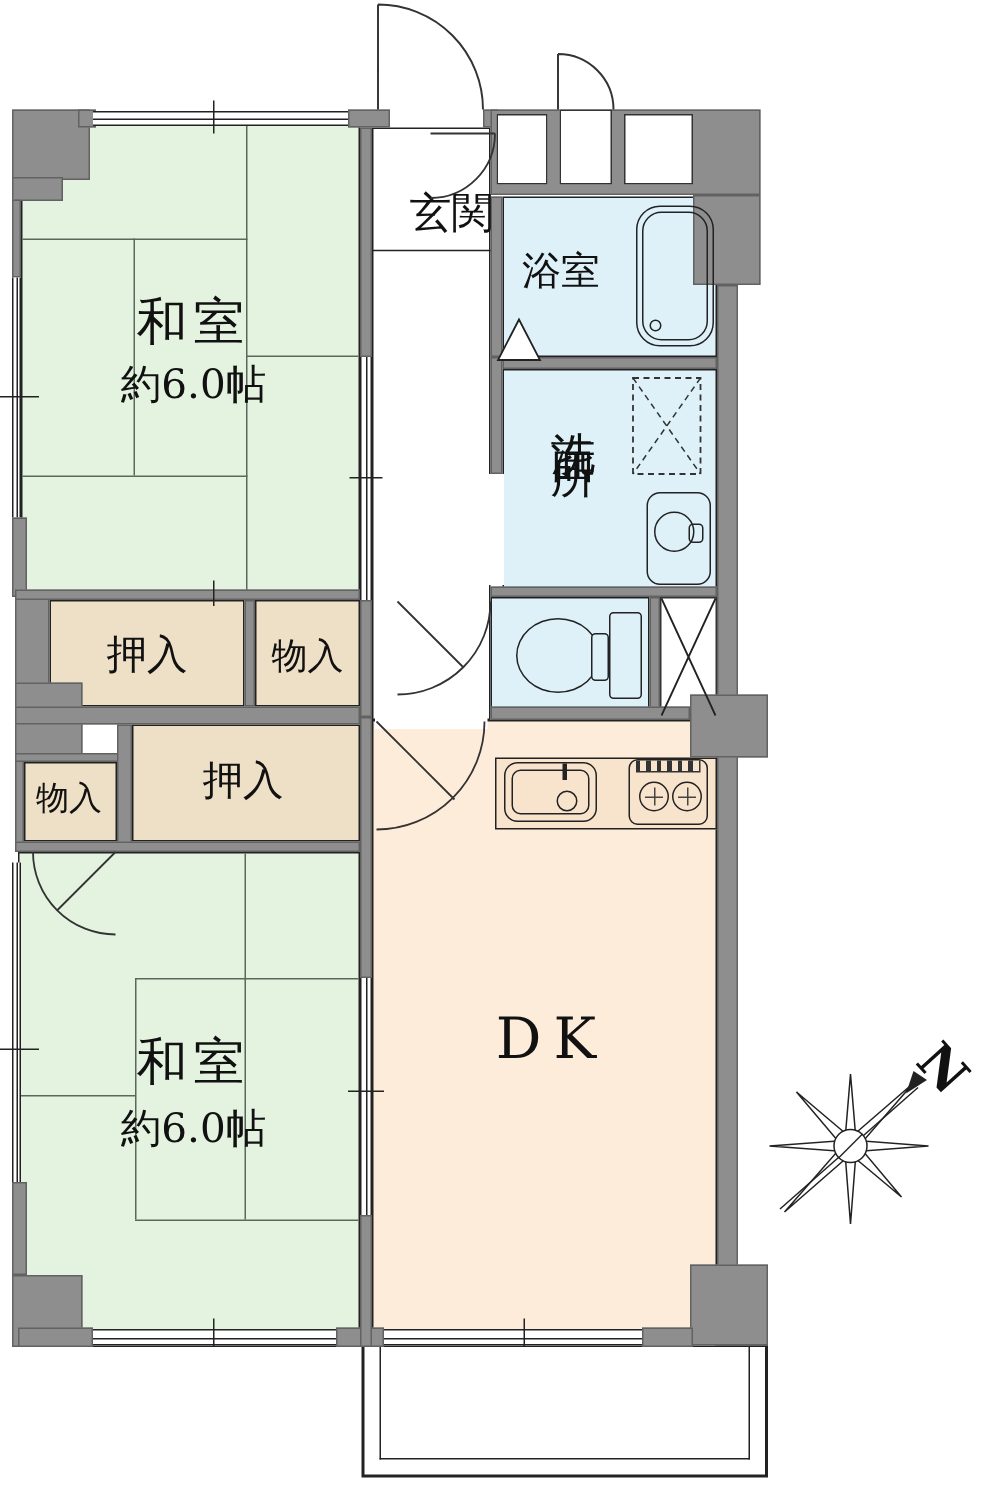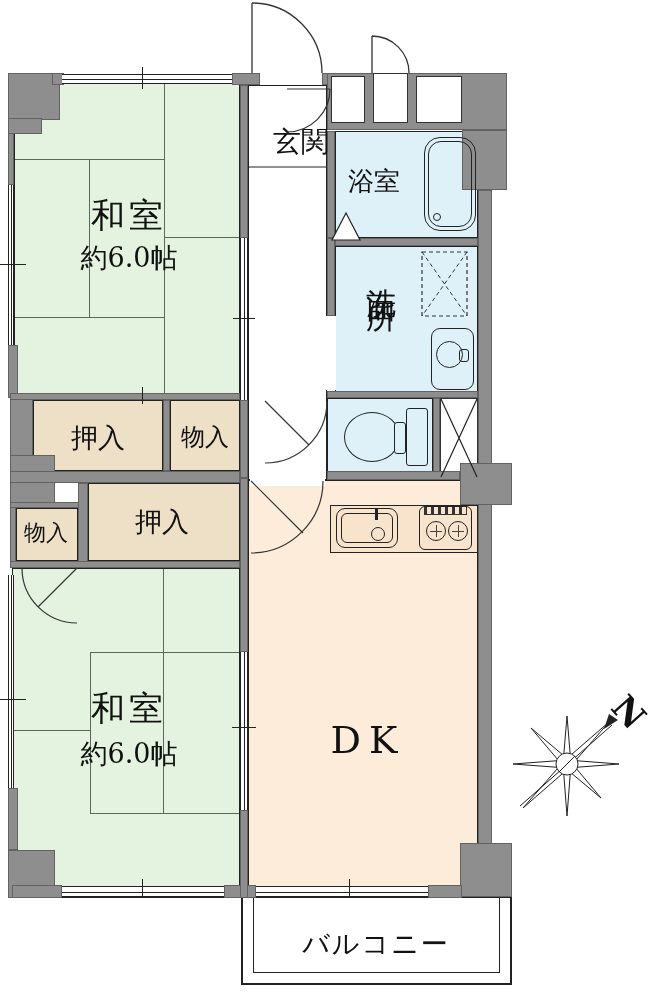--- a/index.html
+++ b/index.html
@@ -155,22 +155,21 @@
   <div class="lbl" style="left:129px;top:257px;font-size:27px;">約6.0帖</div>
   <div class="lbl" style="left:129px;top:708px;font-size:34px;letter-spacing:4px;">和室</div>
   <div class="lbl" style="left:129px;top:753px;font-size:27px;">約6.0帖</div>
   <div class="lbl" style="left:301px;top:142px;font-size:28px;">玄関</div>
   <div class="lbl" style="left:374px;top:181px;font-size:26px;">浴室</div>
   <div class="lblV" style="left:366px;top:264px;font-size:30px;letter-spacing:7px;">洗面所</div>
   <div class="lbl" style="left:98px;top:437px;font-size:27px;">押入</div>
   <div class="lbl" style="left:205px;top:437px;font-size:24px;">物入</div>
   <div class="lbl" style="left:162px;top:521px;font-size:27px;">押入</div>
   <div class="lbl" style="left:46px;top:533px;font-size:22px;">物入</div>
-  <div class="lbl" style="left:368px;top:740px;font-size:38px;letter-spacing:8px;">DK</div>
-  <div class="lbl" style="left:376px;top:943px;font-size:27px;letter-spacing:2px;">バルコニー</div>
+  <div class="lbl" style="left:368px;top:692px;font-size:38px;letter-spacing:8px;">DK</div>
 
   <svg width="654" height="1000" viewBox="0 0 654 1000">
 
     <path d="M252,3 L252,73 M252,3 A70,70 0 0 1 322,73" fill="none" stroke="#333" stroke-width="1.3"></path>
 
     <path d="M372,36 L372,73 M372,36 A37,37 0 0 1 409,73" fill="none" stroke="#333" stroke-width="1.3"></path>
 
     <path d="M287,89 L330,89 M330,89 A43,43 0 0 1 287,132" fill="none" stroke="#333" stroke-width="1.2"></path>
 
     <path d="M248,167 L327,167" stroke="#222" stroke-width="1"></path>

